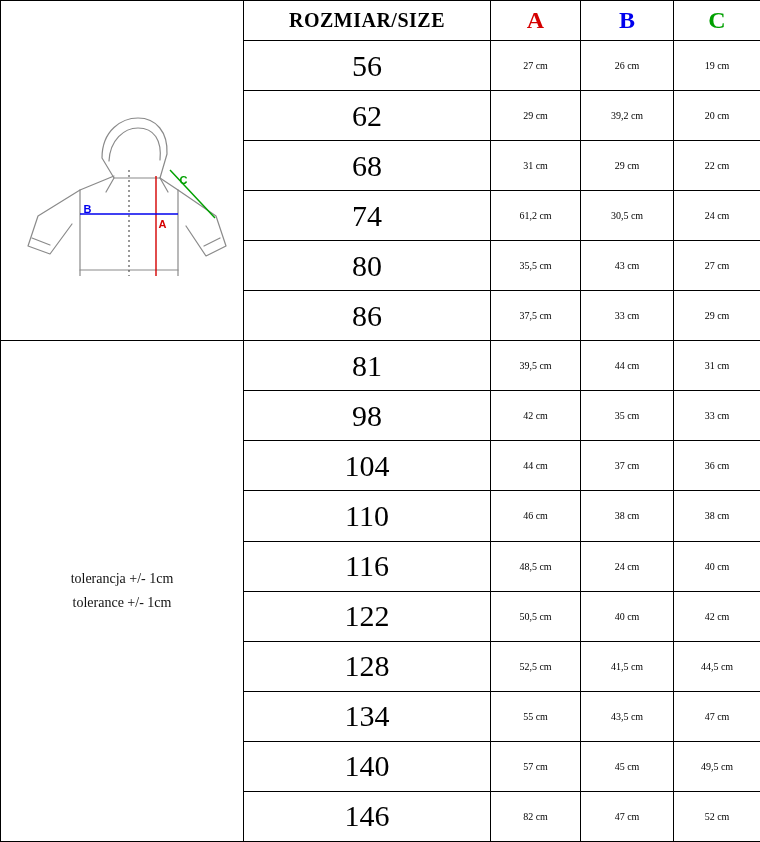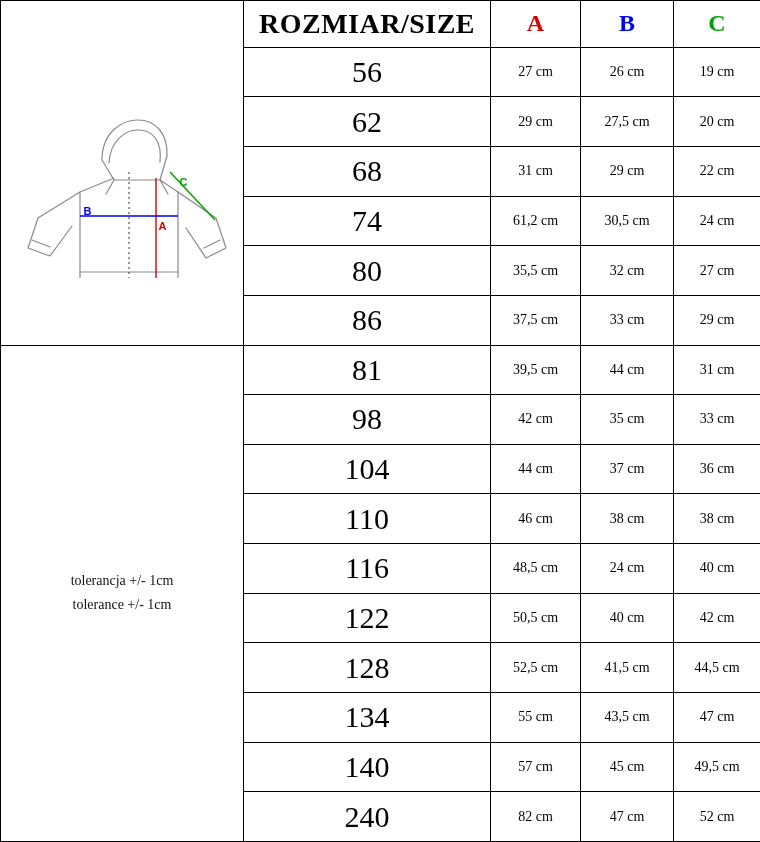--- a/index.html
+++ b/index.html
@@ -34,38 +34,38 @@
   }
   
   col.c-img   { width: 243px; }
   col.c-size  { width: 247px; }
   col.c-a     { width: 90px; }
   col.c-b     { width: 93px; }
   col.c-c     { width: 87px; }
 
   
   .hdr-size {
-    font-size: 28px;
+    font-size: 20px;
     font-weight: bold;
     letter-spacing: 0.5px;
   }
   .hdr-letter {
     font-size: 24px;
     font-weight: bold;
     font-family: "Liberation Serif", serif;
   }
   .hdr-a { color: #d50000; }
   .hdr-b { color: #0000ee; }
   .hdr-c { color: #00a000; }
 
   .size-val {
     font-size: 30px;
   }
   .meas-val {
-    font-size: 14px;
+    font-size: 10px;
     margin-top: 16px;
   }
 
   
   .img-cell {
     position: relative;
   }
   .tolerance-cell {
     font-size: 14px;
     line-height: 1.7;
@@ -153,39 +153,39 @@
 
       <tr>
         <td class="size-val">56</td>
         <td class="meas-val">27 cm</td>
         <td class="meas-val">26 cm</td>
         <td class="meas-val">19 cm</td>
       </tr>
       <tr>
         <td class="size-val">62</td>
         <td class="meas-val">29 cm</td>
-        <td class="meas-val">27,5 cm</td>
+        <td class="meas-val">39,2 cm</td>
         <td class="meas-val">20 cm</td>
       </tr>
       <tr>
         <td class="size-val">68</td>
         <td class="meas-val">31 cm</td>
         <td class="meas-val">29 cm</td>
         <td class="meas-val">22 cm</td>
       </tr>
       <tr>
         <td class="size-val">74</td>
         <td class="meas-val">61,2 cm</td>
         <td class="meas-val">30,5 cm</td>
         <td class="meas-val">24 cm</td>
       </tr>
       <tr>
         <td class="size-val">80</td>
         <td class="meas-val">35,5 cm</td>
-        <td class="meas-val">32 cm</td>
+        <td class="meas-val">43 cm</td>
         <td class="meas-val">27 cm</td>
       </tr>
       <tr>
         <td class="size-val">86</td>
         <td class="meas-val">37,5 cm</td>
         <td class="meas-val">33 cm</td>
         <td class="meas-val">29 cm</td>
       </tr>
 
       <tr>
@@ -240,20 +240,20 @@
         <td class="meas-val">43,5 cm</td>
         <td class="meas-val">47 cm</td>
       </tr>
       <tr>
         <td class="size-val">140</td>
         <td class="meas-val">57 cm</td>
         <td class="meas-val">45 cm</td>
         <td class="meas-val">49,5 cm</td>
       </tr>
       <tr>
-        <td class="size-val">240</td>
+        <td class="size-val">146</td>
         <td class="meas-val">82 cm</td>
         <td class="meas-val">47 cm</td>
         <td class="meas-val">52 cm</td>
       </tr>
     </tbody>
   </table>
 </div>
 
 </body></html>

